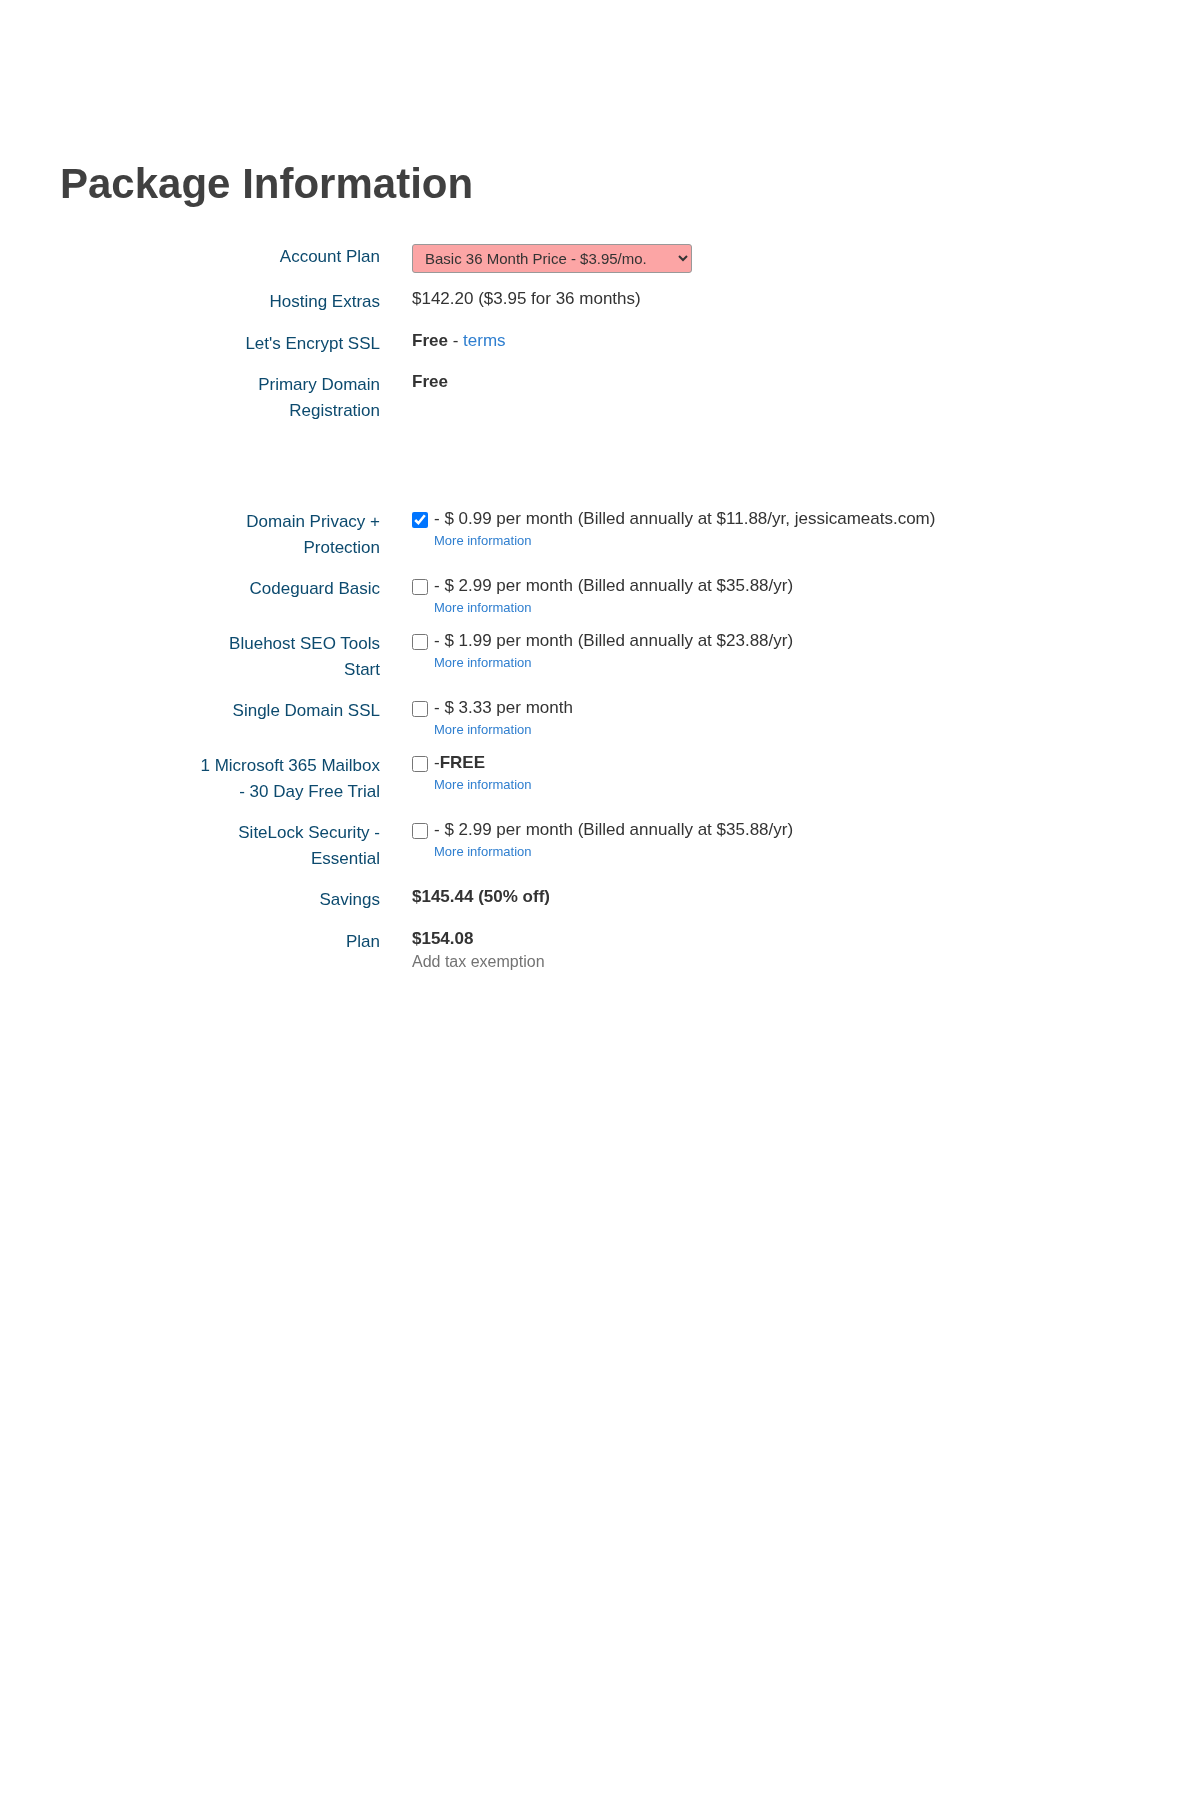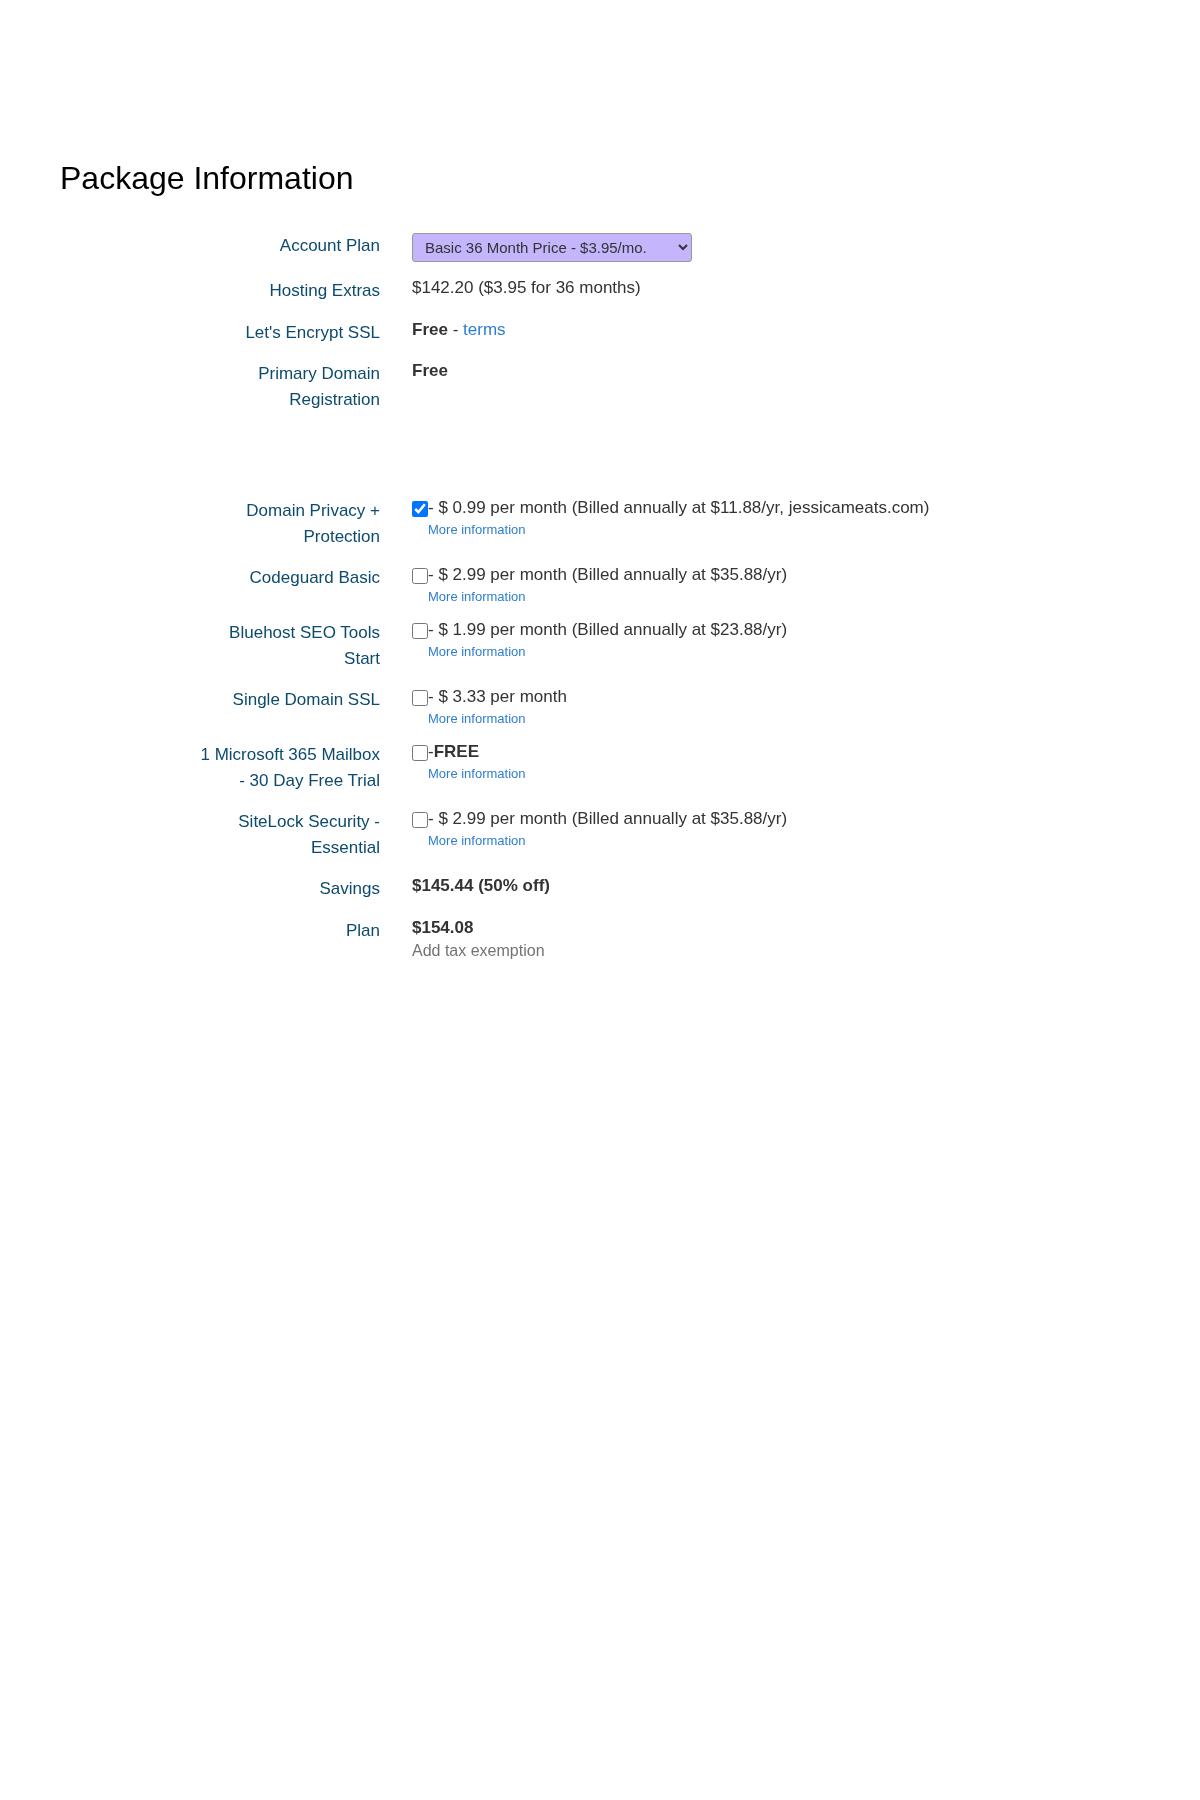--- a/index.html
+++ b/index.html
@@ -11,23 +11,23 @@
     body {
       font-family: Arial, sans-serif;
       background: #fff;
       color: #333;
       width: 1200px;
       min-height: 1800px;
       padding: 160px 60px 200px 60px;
     }
 
     .section-title {
-      font-size: 32px;
-      font-weight: 400;
-      color: #000000;
+      font-size: 42px;
+      font-weight: 700;
+      color: #404040;
       margin-bottom: 28px;
     }
 
     .info-table {
       width: 100%;
       border-collapse: collapse;
       margin-bottom: 60px;
     }
 
     .info-table td {
@@ -47,37 +47,38 @@
     .info-table .value-cell {
       color: #333;
     }
 
     .select-account-plan {
       border: 1px solid #999;
       border-radius: 3px;
       padding: 4px 8px;
       font-size: 15px;
       color: #333;
-      background: #c4b5fd;
+      background: #fca5a5;
       cursor: pointer;
       min-width: 280px;
     }
 
     .bold {
       font-weight: bold;
     }
 
     .link-blue {
       color: #2e7ecf;
       text-decoration: none;
     }
 
     .checkbox-row {
       display: flex;
       align-items: flex-start;
+      gap: 6px;
     }
 
     .checkbox-row input[type="checkbox"] {
       margin-top: 3px;
       width: 16px;
       height: 16px;
       flex-shrink: 0;
     }
 
     .checkbox-content {

